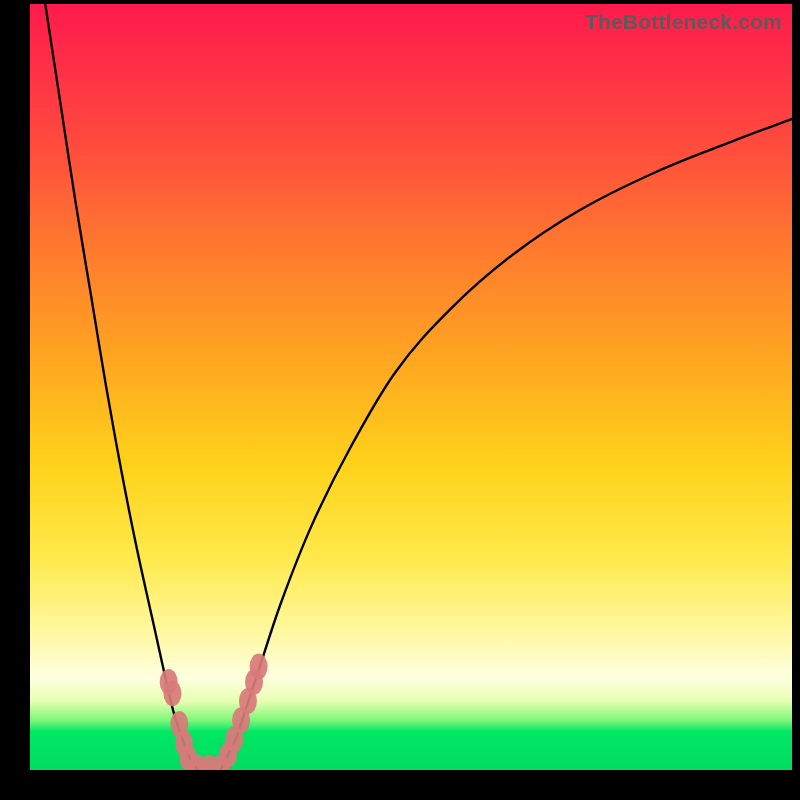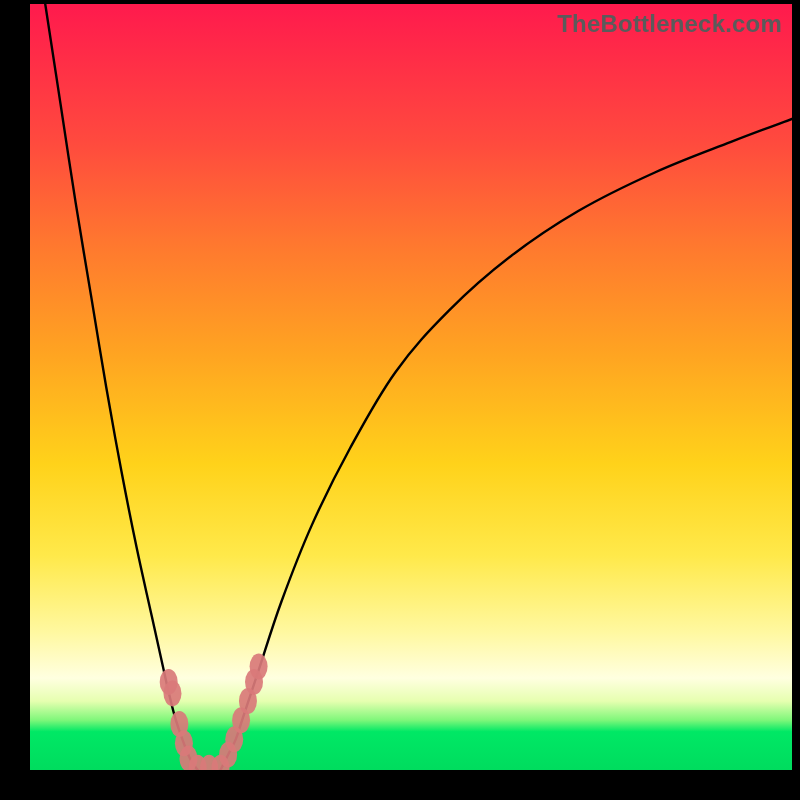--- a/index.html
+++ b/index.html
@@ -38,21 +38,21 @@
       #e6ffb0 91%,
       #7ef77a 93.5%,
       #00e865 95%,
       #00dc5e 100%
     );
   }
   .watermark {
     position: absolute;
     top: 6px;
     right: 10px;
-    font-size: 24px;
+    font-size: 21px;
     font-weight: 600;
     color: #5b5b5b;
     letter-spacing: 0.2px;
     pointer-events: none;
   }
   svg {
     position: absolute;
     left: 0;
     top: 0;
   }

